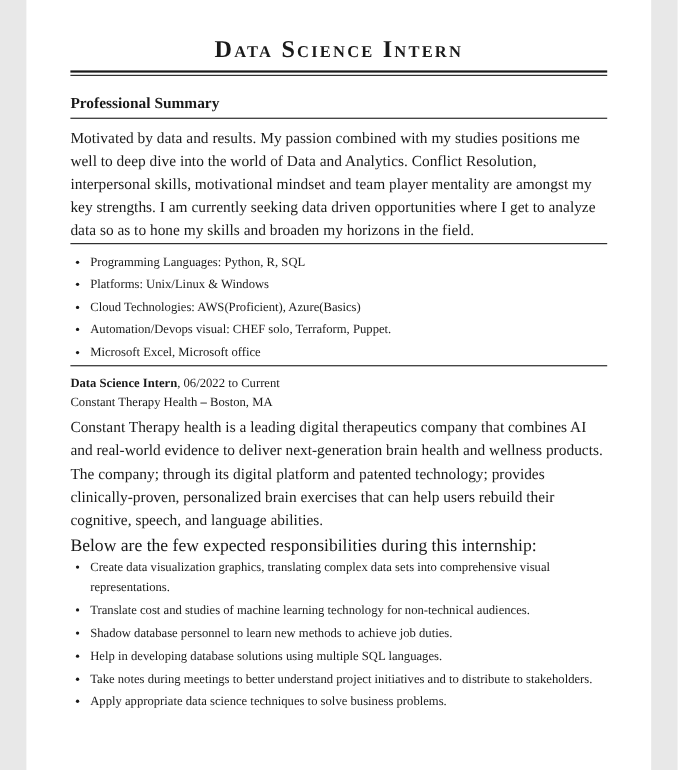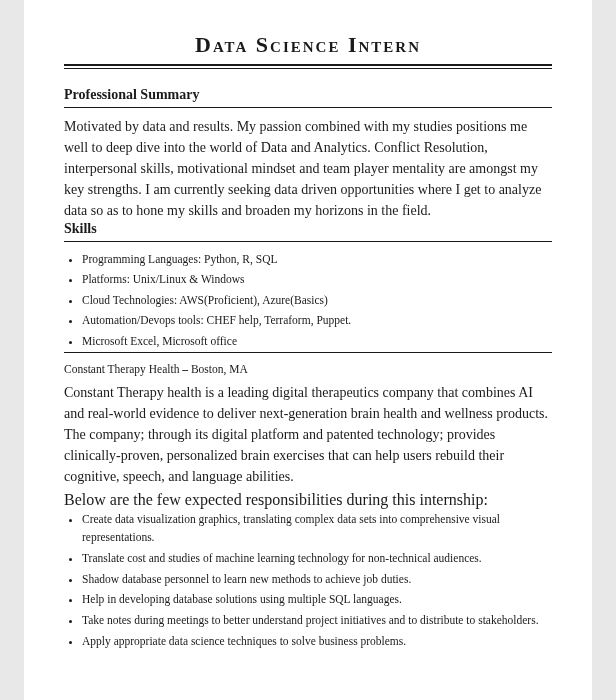--- a/index.html
+++ b/index.html
@@ -135,39 +135,41 @@
   <hr class="title-underline">
   <hr class="title-underline-thin">
 
   <div>
     <div class="section-title">Professional Summary</div>
     <hr class="section-divider">
     <p class="body-text">Motivated by data and results. My passion combined with my studies positions me well to deep dive into the world of Data and Analytics. Conflict Resolution, interpersonal skills, motivational mindset and team player mentality are amongst my key strengths. I am currently seeking data driven opportunities where I get to analyze data so as to hone my skills and broaden my horizons in the field.</p>
   </div>
 
   <div>
-    <div class="section-title">Skills</div>
     <hr class="section-divider">
     <div class="skills-grid">
       <ul class="skills-list">
         <li>Programming Languages: Python, R, SQL</li>
         <li>Platforms: Unix/Linux &amp; Windows</li>
         <li>Cloud Technologies: AWS(Proficient), Azure(Basics)</li>
       </ul>
       <ul class="skills-list">
-        <li>Automation/Devops tools: CHEF help, Terraform, Puppet.</li>
+        <li>Automation/Devops visual: CHEF solo, Terraform, Puppet.</li>
         <li>Microsoft Excel, Microsoft office</li>
       </ul>
     </div>
   </div>
 
   <div>
     <hr class="section-divider">
 
     <div>
+      <div class="work-entry-title">
+        <strong>Data Science Intern</strong><span>, </span><span>06/2022 to Current</span>
+      </div>
       <div class="work-entry-company">
         <span>Constant Therapy Health</span> – <span>Boston, MA</span>
       </div>
       <p class="body-text" style="margin-top:4px;">Constant Therapy health is a leading digital therapeutics company that combines AI and real-world evidence to deliver next-generation brain health and wellness products. The company; through its digital platform and patented technology; provides clinically-proven, personalized brain exercises that can help users rebuild their cognitive, speech, and language abilities.</p>
       <p class="responsibilities-label">Below are the few expected responsibilities during this internship:</p>
       <ul class="responsibilities-list">
         <li>Create data visualization graphics, translating complex data sets into comprehensive visual representations.</li>
         <li>Translate cost and studies of machine learning technology for non-technical audiences.</li>
         <li>Shadow database personnel to learn new methods to achieve job duties.</li>
         <li>Help in developing database solutions using multiple SQL languages.</li>

